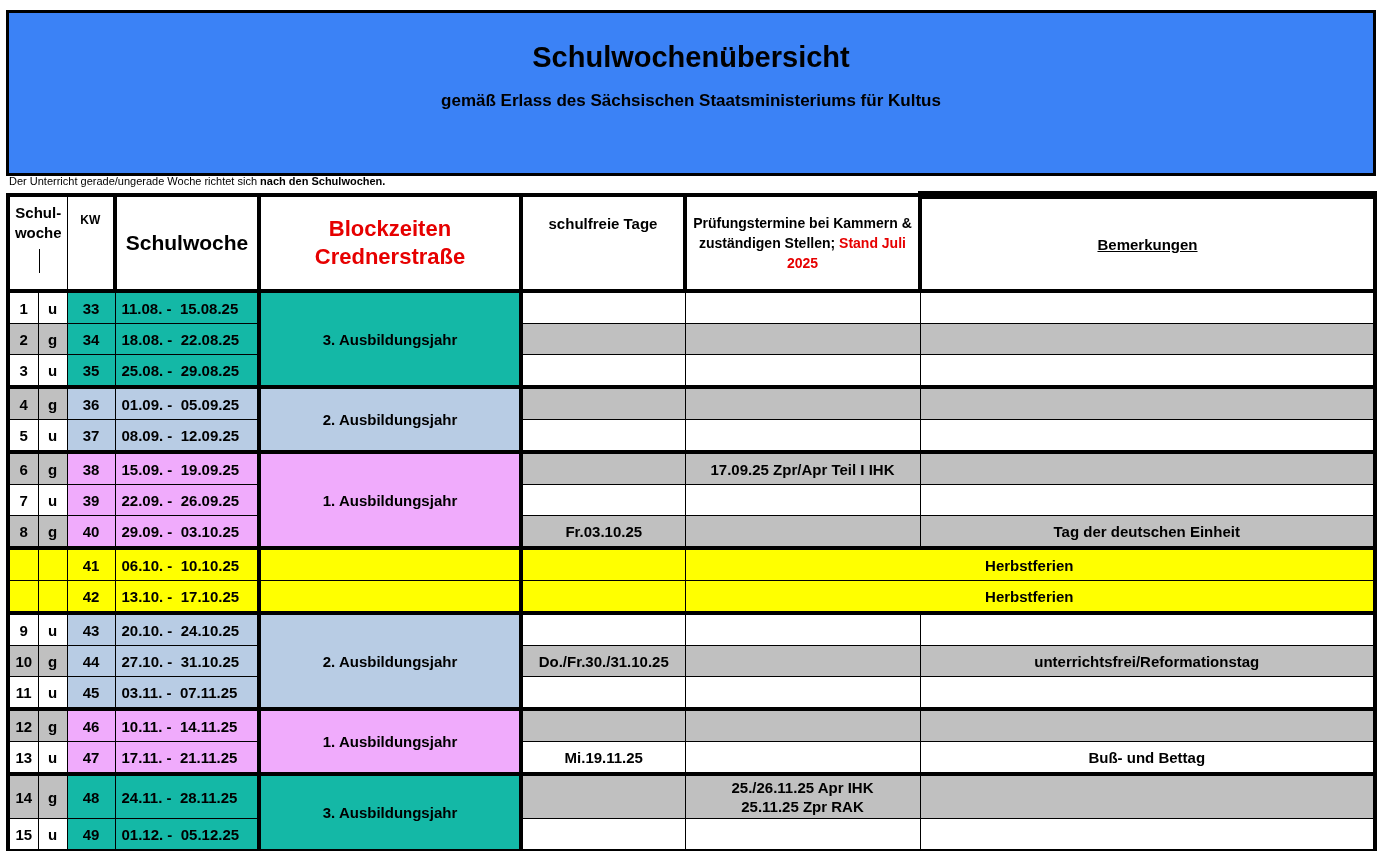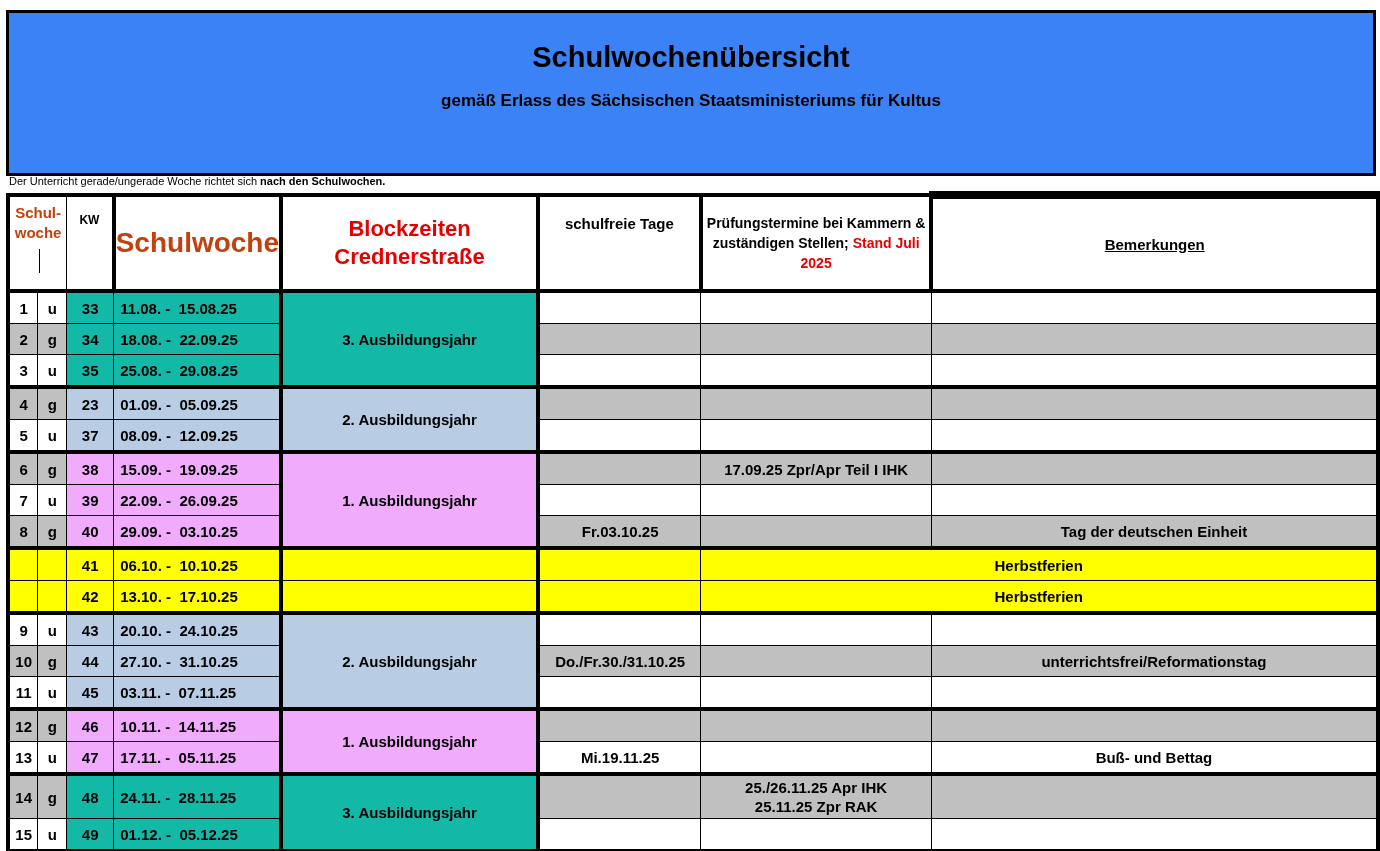--- a/index.html
+++ b/index.html
@@ -7,25 +7,25 @@
   .titlebox{position:absolute;left:6px;top:10px;width:1364px;height:160px;border:3px solid #000;background:#3b82f6;}
   .t-main{position:absolute;left:0;right:0;top:28px;text-align:center;font-size:29px;font-weight:bold;}
   .t-sub{position:absolute;left:0;right:0;top:78px;text-align:center;font-size:17px;font-weight:bold;}
   .t-notice{position:absolute;left:0;right:0;top:114px;text-align:center;font-size:18px;font-weight:bold;}
   .note{position:absolute;left:9px;top:175px;font-size:11px;}
   .note b{font-weight:bold;}
   .grid{position:absolute;left:6px;top:191px;border-collapse:collapse;table-layout:fixed;}
   .grid td,.grid th{border:1px solid #000;padding:0;text-align:center;vertical-align:middle;font-weight:bold;overflow:hidden;}
   .grid th{background:#fff;height:74px;}
   .grid tbody td{height:30px;font-size:15px;}
-  .hdr-green{color:#c2410c;}
+  .hdr-green{color:#000000;}
   .hdr-red{color:#e60000;}
   .hdr-sw{font-size:15px;line-height:20px;}
   .hdr-kw{font-size:12px;vertical-align:top !important;padding-top:16px !important;}
-  .hdr-big{font-size:28px;}
+  .hdr-big{font-size:21px;}
   .hdr-block{font-size:22px;line-height:28px;}
   .hdr-small{font-size:15px;}
   .hdr-pruef{font-size:14px;line-height:20px;}
   .c-white{background:#fff;}
   .c-grey{background:#c0c0c0;}
   .c-green{background:#14b8a6;}
   .c-blue{background:#b8cce4;}
   .c-orange{background:#f0abfc;}
   .c-yellow{background:#ffff00;}
   .block{font-size:24px;}
@@ -81,39 +81,39 @@
       <td class="c-green date"><span>11.08. -</span>&nbsp;&nbsp;<span>15.08.25</span></td>
       <td class="c-green block sepL" rowspan="3">3. Ausbildungsjahr</td>
       <td class="c-white sepL"></td>
       <td class="c-white"></td>
       <td class="c-white outerR"></td>
     </tr>
     <tr>
       <td class="c-grey outerL">2</td>
       <td class="c-grey">g</td>
       <td class="c-green">34</td>
-      <td class="c-green date"><span>18.08. -</span>&nbsp;&nbsp;<span>22.09.25</span></td>
+      <td class="c-green date"><span>18.08. -</span>&nbsp;&nbsp;<span>22.08.25</span></td>
       <td class="c-grey sepL"></td>
       <td class="c-grey"></td>
       <td class="c-grey outerR"></td>
     </tr>
     <tr>
       <td class="c-white outerL">3</td>
       <td class="c-white">u</td>
       <td class="c-green">35</td>
       <td class="c-green date"><span>25.08. -</span>&nbsp;&nbsp;<span>29.08.25</span></td>
       <td class="c-white sepL"></td>
       <td class="c-white"></td>
       <td class="c-white outerR"></td>
     </tr>
 
     <tr class="thick-top">
       <td class="c-grey outerL">4</td>
       <td class="c-grey">g</td>
-      <td class="c-blue">23</td>
+      <td class="c-blue">36</td>
       <td class="c-blue date"><span>01.09. -</span>&nbsp;&nbsp;<span>05.09.25</span></td>
       <td class="c-blue block sepL" rowspan="2">2. Ausbildungsjahr</td>
       <td class="c-grey sepL"></td>
       <td class="c-grey"></td>
       <td class="c-grey outerR"></td>
     </tr>
     <tr>
       <td class="c-white outerL">5</td>
       <td class="c-white">u</td>
       <td class="c-blue">37</td>
@@ -207,21 +207,21 @@
       <td class="c-orange date"><span>10.11. -</span>&nbsp;&nbsp;<span>14.11.25</span></td>
       <td class="c-orange block sepL" rowspan="2">1. Ausbildungsjahr</td>
       <td class="c-grey sepL"></td>
       <td class="c-grey"></td>
       <td class="c-grey outerR"></td>
     </tr>
     <tr>
       <td class="c-white outerL">13</td>
       <td class="c-white">u</td>
       <td class="c-orange">47</td>
-      <td class="c-orange date"><span>17.11. -</span>&nbsp;&nbsp;<span>05.11.25</span></td>
+      <td class="c-orange date"><span>17.11. -</span>&nbsp;&nbsp;<span>21.11.25</span></td>
       <td class="c-white sepL">Mi.19.11.25</td>
       <td class="c-white"></td>
       <td class="c-white outerR">Buß- und Bettag</td>
     </tr>
 
     <tr class="thick-top">
       <td class="c-grey outerL" style="height:42px;text-align:center;">14</td>
       <td class="c-grey">g</td>
       <td class="c-green">48</td>
       <td class="c-green date"><span>24.11. -</span>&nbsp;&nbsp;<span>28.11.25</span></td>

